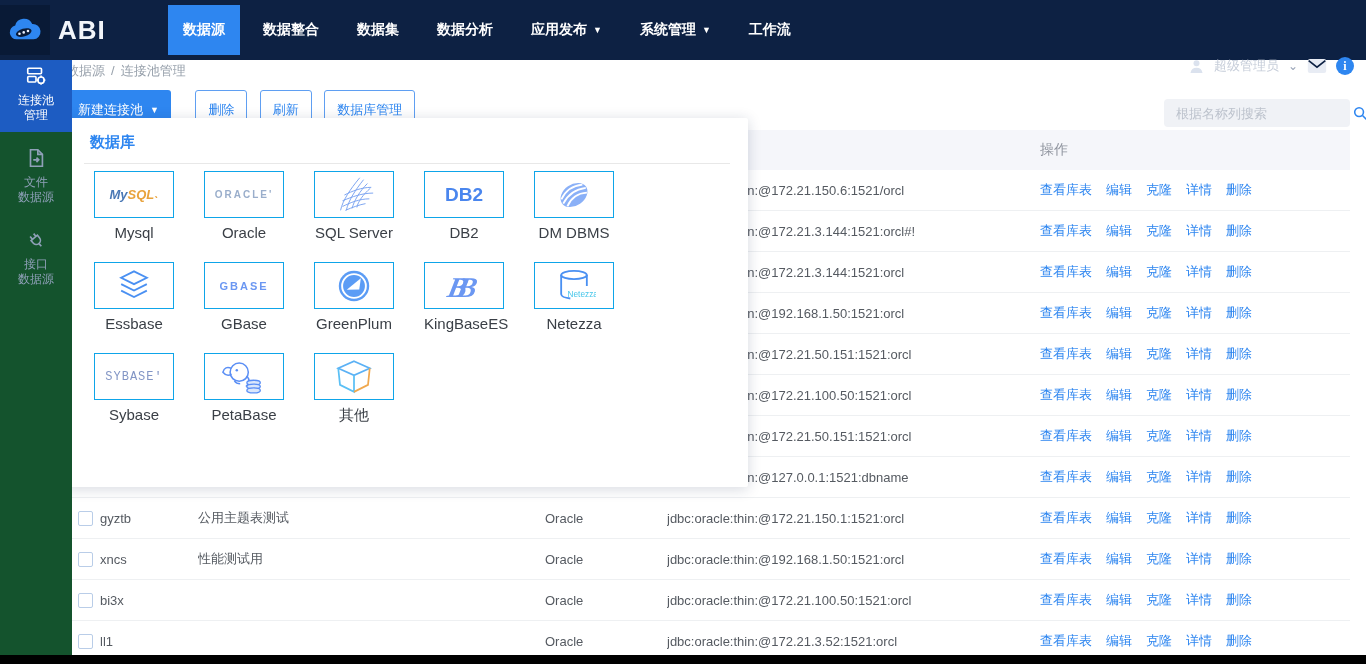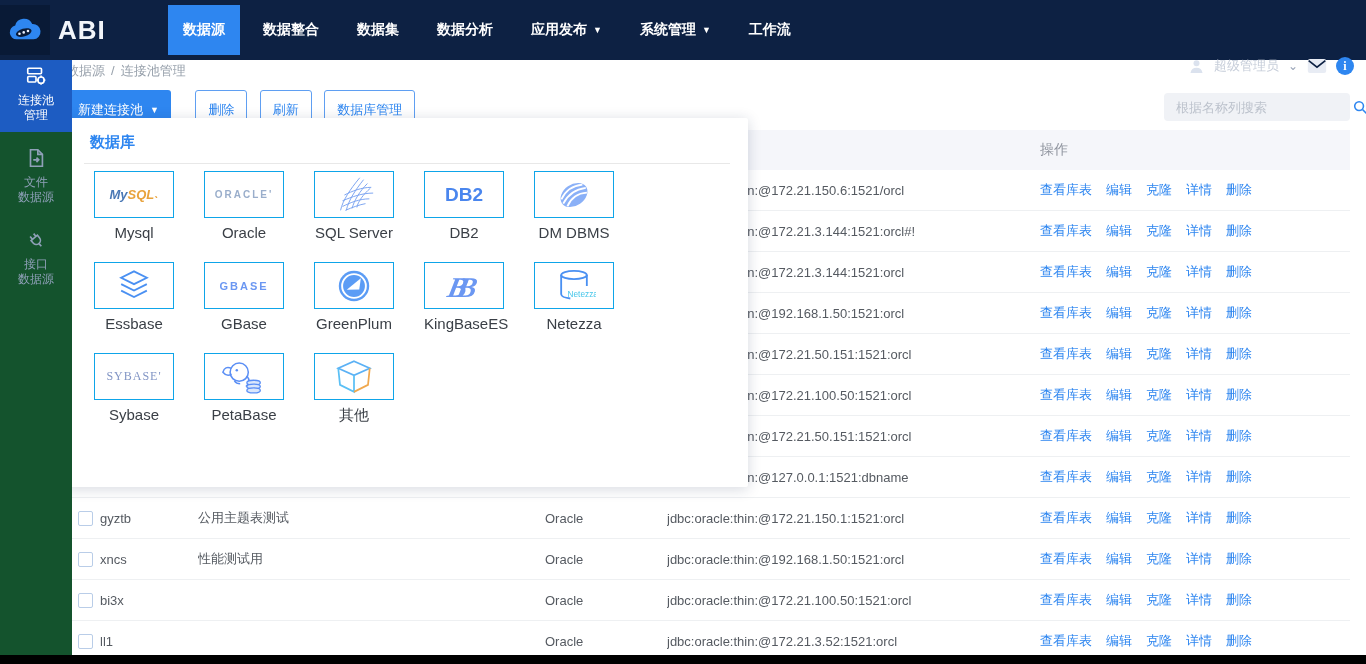--- a/index.html
+++ b/index.html
@@ -29,21 +29,21 @@
   
   .content { position:absolute; top:50px; left:50px; right:0; bottom:9px; background:#fff; }
   .breadcrumb { position:absolute; top:12px; left:16px; font-size:13px; color:#97a0ab; }
   .breadcrumb .sep { margin:0 6px; }
 
   .toolbar { position:absolute; top:40px; left:16px; right:16px; height:28px; }
   .btn { display:inline-flex; align-items:center; height:40px; border-radius:3px; font-size:13px; padding:7px 12px; cursor:pointer; vertical-align:top; }
   .btn-primary { background:#2e86f0; color:#fff; margin-right:20px; }
   .btn-primary .caret { font-size:9px; margin-left:7px; }
   .btn-outline { background:#fff; border:1px solid #5f9ff2; color:#2e86f0; margin-right:8px; }
-  .search-box { position:absolute; right:0; top:3px; width:186px; height:28px; background:#f0f2f6; border-radius:4px; display:flex; align-items:center; padding:0 8px 0 12px; }
+  .search-box { position:absolute; right:0; top:9px; width:186px; height:28px; background:#f0f2f6; border-radius:4px; display:flex; align-items:center; padding:0 8px 0 12px; }
   .search-box input { flex:1; border:0; background:transparent; outline:none; font-size:13px; color:#555; font-family:inherit; }
   .search-box input::placeholder { color:#bcc2cc; }
 
   
   .table { position:absolute; top:80px; left:16px; right:16px; }
   .trow { display:flex; align-items:center; height:41px; border-bottom:1px solid #eef0f2; font-size:13px; color:#555a61; }
   .thead { height:40px; background:#f5f6fa; border-bottom:none; color:#8f949e; font-size:14px; }
   .col-check { width:34px; flex:0 0 34px; display:flex; }
   .col-name  { width:98px; flex:0 0 98px; overflow:hidden; white-space:nowrap; }
   .col-desc  { width:347px; flex:0 0 347px; overflow:hidden; white-space:nowrap; }
@@ -499,21 +499,21 @@
                 <path d="M10 8 V29 a14 5 0 0 0 10 4.6"></path>
                 <path d="M38 8 V20"></path>
               </g>
               <text x="17" y="32" font-size="9" fill="#45c6ea" font-family="Liberation Sans,sans-serif">Netezza</text>
             </svg>
           </div>
           <div class="db-label">Netezza</div>
         </div>
         <div class="db-cell">
           <div class="db-box">
-            <div style="font-size:12px;letter-spacing:1px;color:#8295c5;font-family:Liberation Serif, serif">SYBASE'</div>
+            <div style="font-size:12px;letter-spacing:1px;color:#8295c5;font-family:Liberation Mono, monospace">SYBASE'</div>
           </div>
           <div class="db-label">Sybase</div>
         </div>
         <div class="db-cell">
           <div class="db-box">
             <svg width="46" height="40" viewBox="0 0 48 40">
               <g fill="none" stroke="#5b8ff5" stroke-width="1.6">
                 <circle cx="19" cy="15" r="9.5"></circle>
                 <path d="M11 11 q-7 -3 -9 4 q4 5 9 2"></path>
                 <path d="M27 19 q5 6 -1 11"></path>

